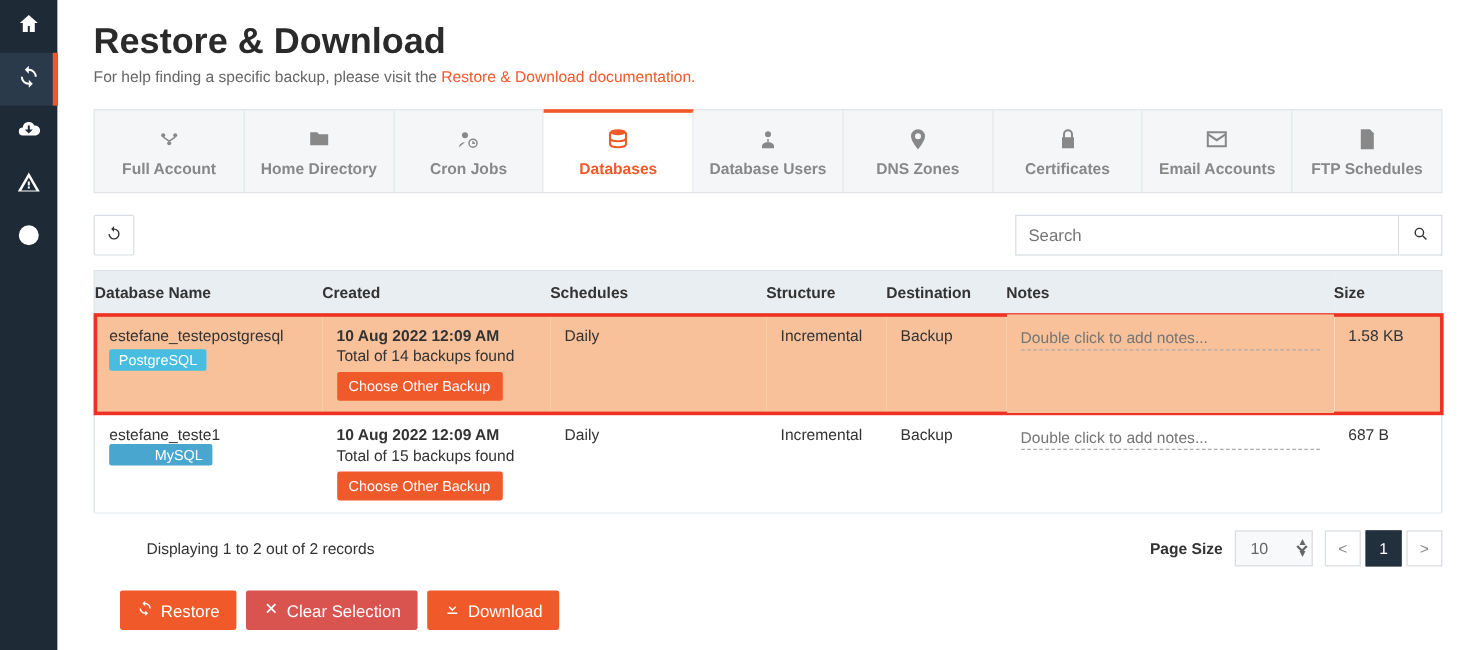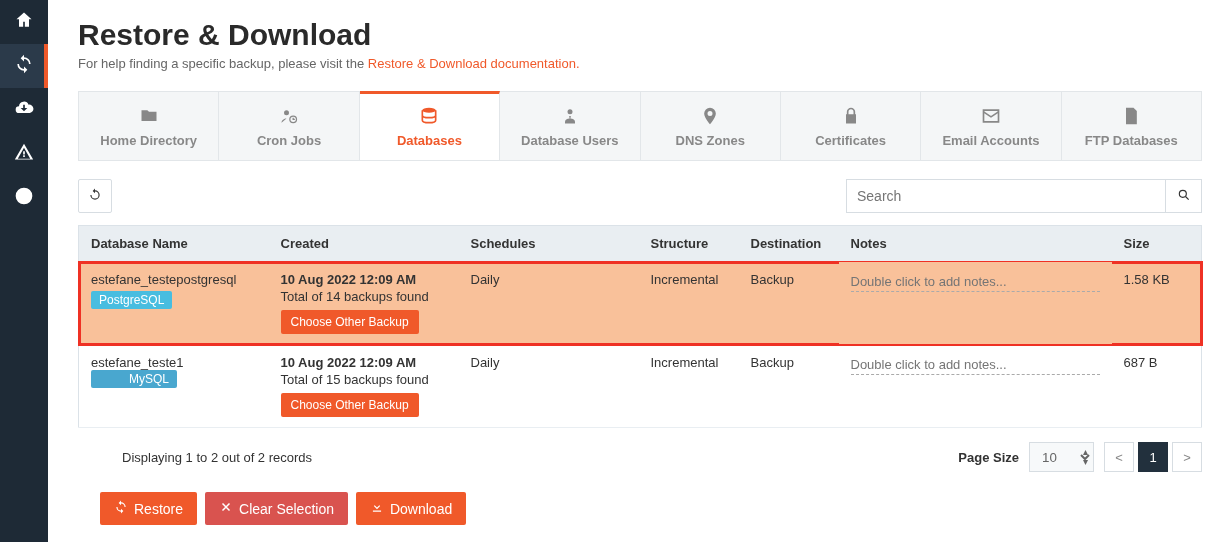--- a/index.html
+++ b/index.html
@@ -32,21 +32,21 @@
     .toolbar { display: flex; justify-content: space-between; margin-bottom: 12px; }
     .btn-icon { width: 34px; height: 34px; border: 1px solid #d7dde2; background: #fff; color: #333; border-radius: 2px; cursor: pointer; display: inline-flex; align-items: center; justify-content: center; }
     .btn-icon svg { width: 14px; height: 14px; fill: #333; }
     .search-group { display: flex; align-items: flex-end; }
     .search-input { width: 320px; height: 34px; border: 1px solid #d7dde2; padding: 0 10px; font-size: 14px; color: #555; }
     .search-btn { width: 36px; height: 34px; border: 1px solid #d7dde2; border-left: none; background: #fff; cursor: pointer; display: inline-flex; align-items: center; justify-content: center; }
     .search-btn svg { width: 14px; height: 14px; fill: #333; }
     
     
     .table { width: 100%; border-collapse: collapse; border: 1px solid #dbe2e8; }
-    .table thead th { background: #e9eef2; font-size: 13px; font-weight: 700; text-align: left; padding: 10px 12px; border-bottom: 1px solid #dbe2e8; }
+    .table thead th { background: #e9eef2; font-size: 13px; font-weight: 700; text-align: left; padding: 10px 0; border-bottom: 1px solid #dbe2e8; }
     .table tbody td { padding: 10px 12px; font-size: 13px; vertical-align: top; border-bottom: 1px solid #e9eef2; }
     .table tbody tr.highlighted { outline: 3px solid #ef3124; outline-offset: -2px; }
     .table tbody tr.highlighted td { background: #f9c19a; }
     
     .db-name { margin-bottom: 4px; }
     .badge { display: inline-block; padding: 2px 8px; border-radius: 2px; font-size: 12px; color: #fff; }
     .badge-pg { background: #48bde0; }
     .badge-mysql { background: #49a7cf; padding-left: 38px; }
     
     .created-date { font-weight: 700; margin-bottom: 2px; }
@@ -111,20 +111,29 @@
   <main class="main">
     <h1 class="page-title">Restore &amp; Download</h1>
     <p class="page-subtitle">
       <span>For help finding a specific backup, please visit the </span><a href="#">Restore &amp; Download documentation.</a>
     </p>
 
     <div class="tabs-wrap">
       <div class="tabs">
         <div class="tab">
           <span class="tab-icon"><svg viewBox="0 0 24 24">
+                <circle cx="6" cy="8" r="2"></circle>
+                <circle cx="18" cy="8" r="2"></circle>
+                <circle cx="12" cy="16" r="2"></circle>
+                <path d="M6 10l6 4M18 10l-6 4" stroke="currentColor" stroke-width="1.5" fill="none"></path>
+              </svg></span>
+          <span>Full Account</span>
+        </div>
+        <div class="tab">
+          <span class="tab-icon"><svg viewBox="0 0 24 24">
                 <path d="M3 5h7l2 2h9v11H3z"></path>
               </svg></span>
           <span>Home Directory</span>
         </div>
         <div class="tab">
           <span class="tab-icon"><svg viewBox="0 0 24 24">
                 <circle cx="9" cy="8" r="3"></circle>
                 <path d="M3 20c0-3 3-5 6-5"></path>
                 <circle cx="17" cy="16" r="4" fill="none" stroke="currentColor" stroke-width="1.5"></circle>
                 <path d="M17 14v2h2" stroke="currentColor" stroke-width="1.5" fill="none"></path>
@@ -162,21 +171,21 @@
           <span class="tab-icon"><svg viewBox="0 0 24 24">
                 <path d="M3 5h18v14H3z" fill="none" stroke="currentColor" stroke-width="2"></path>
                 <path d="M3 7l9 6 9-6" fill="none" stroke="currentColor" stroke-width="2"></path>
               </svg></span>
           <span>Email Accounts</span>
         </div>
         <div class="tab">
           <span class="tab-icon"><svg viewBox="0 0 24 24">
                 <path d="M6 2h9l4 4v16H6z"></path>
               </svg></span>
-          <span>FTP Databases</span>
+          <span>FTP Schedules</span>
         </div>
       </div>
     </div>
 
     <div class="toolbar">
       <button class="btn-icon">
         <span><svg viewBox="0 0 24 24">
               <path d="M12 4V1L8 5l4 4V6a6 6 0 11-6 6H4a8 8 0 108-8z"></path>
             </svg></span>
       </button>

